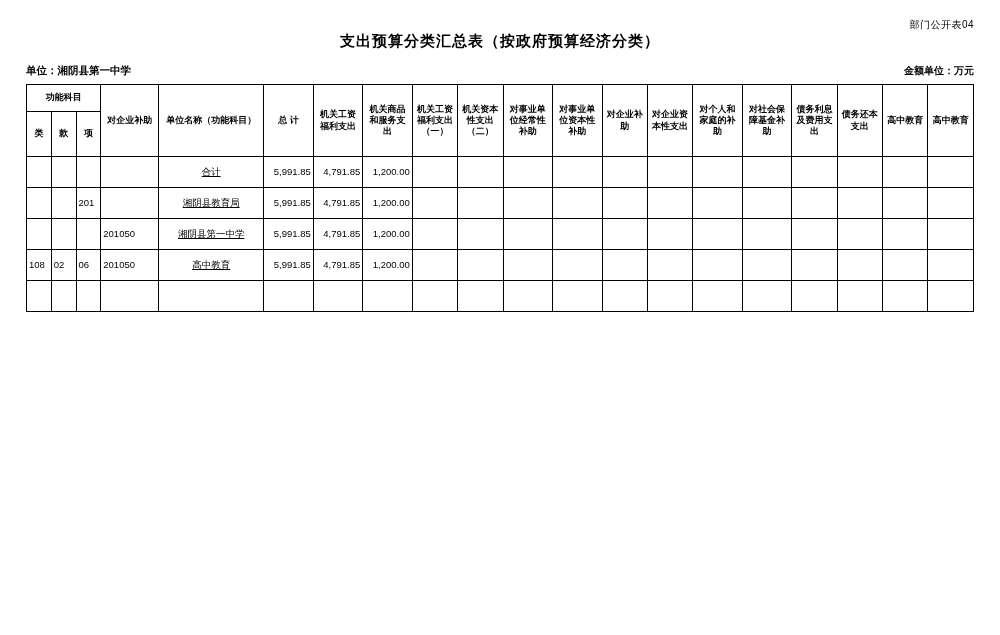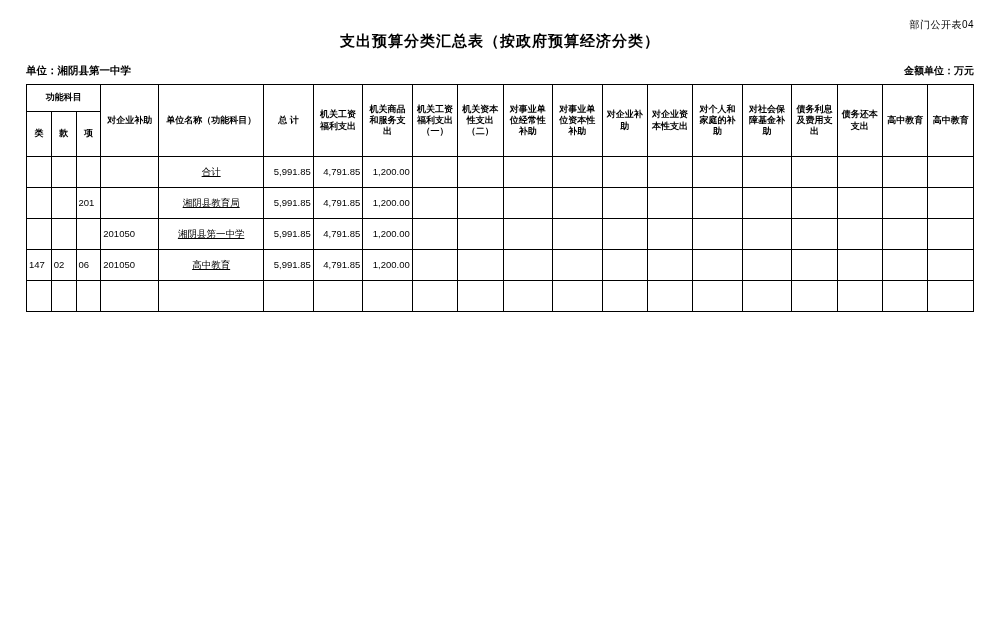--- a/index.html
+++ b/index.html
@@ -240,21 +240,21 @@
           <td class="num"></td>
           <td class="num"></td>
           <td class="num"></td>
           <td class="num"></td>
           <td class="num"></td>
           <td class="num"></td>
           <td class="num"></td>
           <td class="num"></td>
         </tr>
         <tr class="data-row">
-          <td class="small-code">147</td>
+          <td class="small-code">108</td>
           <td class="small-code">02</td>
           <td class="small-code">06</td>
           <td class="small-code">201050</td>
           <td class="txt">高中教育</td>
           <td class="num">5,991.85</td>
           <td class="num">4,791.85</td>
           <td class="num">1,200.00</td>
           <td class="num"></td>
           <td class="num"></td>
           <td class="num"></td>

